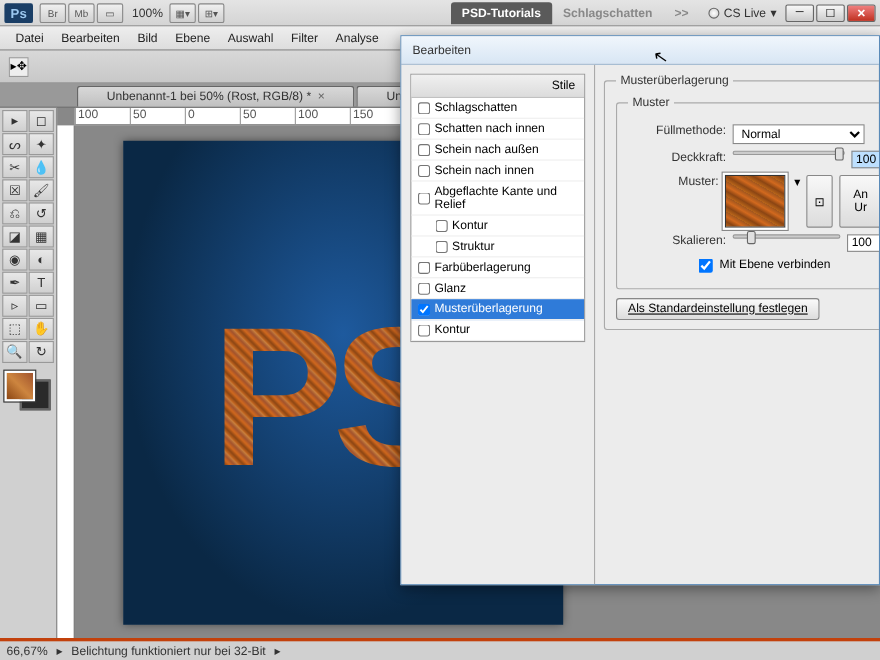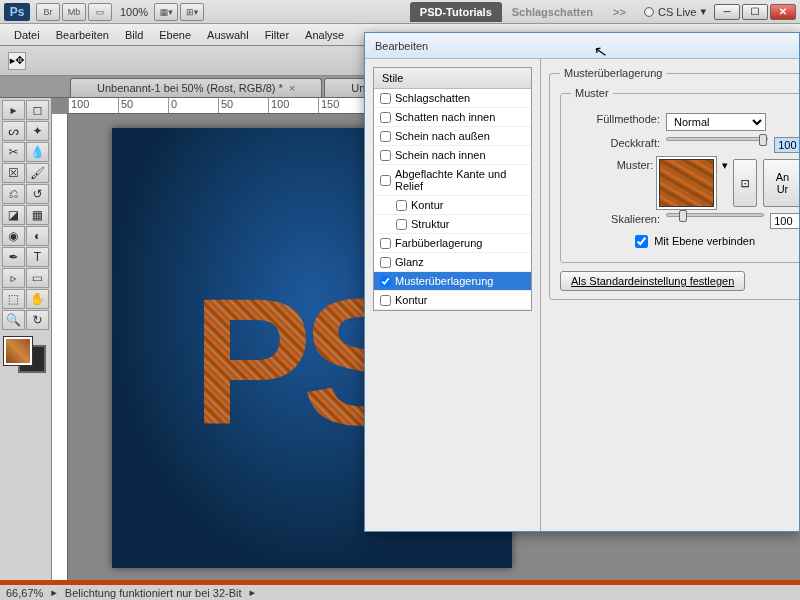--- a/index.html
+++ b/index.html
@@ -43,29 +43,29 @@
 .sw-front { position:absolute; left:2px; top:2px; width:28px; height:28px; background: linear-gradient(45deg,#8b4513,#cd853f,#a0522d); border:2px solid #fff; outline:1px solid #333;}
 
 .canvas-area { flex:1; background:#888; position:relative; overflow:hidden;}
 .ruler-h { position:absolute; top:0; left:16px; right:0; height:16px; background:#fff; border-bottom:1px solid #666; font-size:8px; display:flex;}
 .ruler-h div { border-left:1px solid #999; width:50px; padding-left:2px; color:#555;}
 .ruler-v { position:absolute; top:16px; left:0; width:16px; bottom:0; background:#fff; border-right:1px solid #666;}
 .canvas { position:absolute; top:30px; left:60px; width:400px; height:440px; background: radial-gradient(ellipse at 50% 40%, #1e5a9e, #0a2845 70%); box-shadow: 0 0 8px rgba(0,0,0,0.5);}
 .ps-text { position:absolute; top:130px; left:80px; font-size:180px; font-weight:900; font-family: Arial Black, sans-serif; background: repeating-linear-gradient(45deg,#c86820,#8b4513 3px,#d2691e 6px,#a0522d 9px,#cd853f 12px); -webkit-background-clip: text; background-clip:text; -webkit-text-fill-color: transparent; letter-spacing:-10px;}
 
 
-.status { position:absolute; bottom:0; left:0; right:0; height:20px; background:#d0d0d0; border-top:5px solid #c2410c; display:flex; align-items:center; padding:0 6px; gap:8px; color:#333;}
+.status { position:absolute; bottom:0; left:0; right:0; height:20px; background:#d0d0d0; border-top:3px solid #c2410c; display:flex; align-items:center; padding:0 6px; gap:8px; color:#333;}
 
 
 .dialog { position:absolute; top:32px; left:364px; width:436px; height:500px; background:#ececec; border:1px solid #5a8ab8; box-shadow: 0 3px 12px rgba(0,0,0,0.4);}
 .dlg-title { height:26px; background: linear-gradient(#f0f6fc,#d8e6f4); border-bottom:1px solid #a0b8d0; display:flex; align-items:center; padding:0 10px; color:#333;}
 .dlg-body { display:flex; height:calc(100% - 26px);}
 .dlg-left { width:176px; border-right:1px solid #aaa; padding:8px; background:#ececec;}
 .stile-box { border:1px solid #999; background:#fff;}
-.stile-hdr { padding:4px 8px; background:linear-gradient(#f0f0f0,#dcdcdc); border-bottom:1px solid #bbb;}
+.stile-hdr { padding:4px 8px; background:linear-gradient(#f0f0f0,#dcdcdc); border-bottom:1px solid #bbb;text-align:right;}
 .style-list { }
 .style-item { padding:3px 6px; display:flex; align-items:center; gap:4px; border-bottom:1px solid #eee;}
 .style-item.sub { padding-left: 22px;}
 .style-item.sel { background:#2f7bd9; color:#fff;}
 .style-item input[type=checkbox]{ width:11px; height:11px;}
 .fopt { padding:4px 6px; border-bottom:1px solid #ccc; background:#f8f8f8;}
 
 .dlg-right { flex:1; padding:8px; overflow:hidden;}
 fieldset { border:1px solid #aaa; border-radius:3px; padding:8px 10px; margin-bottom:8px;}
 legend { padding:0 4px; color:#333;}
@@ -237,21 +237,21 @@
           </div>
       </div>
     </div>
     <div class="dlg-right">
       <fieldset>
         <legend>Musterüberlagerung</legend>
         <fieldset>
           <legend>Muster</legend>
           <div class="row">
             <label>Füllmethode:</label>
-            <select style="width:100px"><option>Normal</option></select>
+            <select style="width:120px"><option>Normal</option></select>
           </div>
           <div class="row">
             <label>Deckkraft:</label>
             <div class="slider">
                 <div class="thumb" style="left:calc(100% - 8px)"></div>
               </div>
             <input type="text" style="width: 28px; background: rgb(189, 224, 255);" value="100">
           </div>
           <div class="row">
             <label>Muster:</label>

